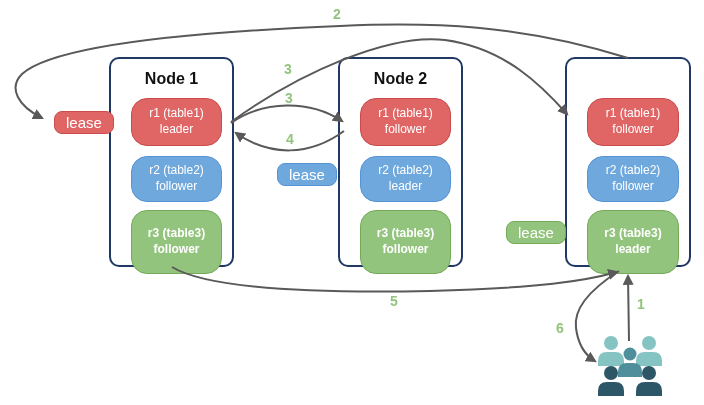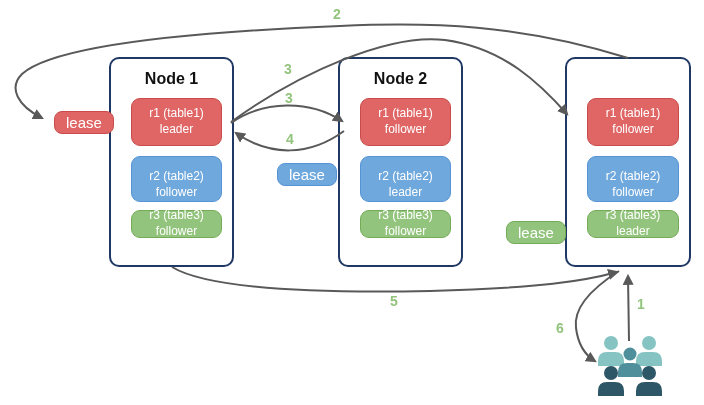--- a/index.html
+++ b/index.html
@@ -12,30 +12,30 @@
 
   .node{
     position:absolute;top:57px;width:125px;height:210px;box-sizing:border-box;
     background:#fff;border:2px solid var(--node_border,#1f3864);border-radius:10px;z-index:2;
   }
   .node-title{
     position:absolute;top:11px;left:0;right:0;text-align:center;
     font-weight:bold;font-size:16px;color:#111;
   }
   .replica{
-    position:absolute;left:20px;right:10px;box-sizing:border-box;border-radius:9px;
+    position:absolute;left:20px;right:10px;box-sizing:border-box;border-radius:16px;
     display:flex;flex-direction:column;align-items:center;justify-content:center;
     color:#fff;font-size:12px;line-height:1.32;text-align:center;border:1.5px solid transparent;
   }
   .replica.red{background:var(--red,#e06666);border-color:var(--red_border,#c94b4b);}
-  .replica.blue{background:var(--blue,#6fa8dc);border-color:var(--blue_border,#5694d6);justify-content:flex-end;}
+  .replica.blue{background:var(--blue,#6fa8dc);border-color:var(--blue_border,#5694d6);}
   .replica.green{background:var(--green,#93c47d);border-color:var(--green_border,#74ab58);}
   .r1{top:39px;height:48px;}
   .r2{top:97px;height:46px;}
-  .r3{top:151px;height:28px;}
+  .r3{top:151px;height:64px;font-weight:bold;}
 
   .lease{
     position:absolute;z-index:4;box-sizing:border-box;border-radius:8px;
     color:#fff;font-size:15px;padding:2px 11px;border:1.5px solid transparent;
   }
   .lease.red{background:var(--red,#e06666);border-color:var(--red_border,#c94b4b);left:54px;top:111px;}
   .lease.blue{background:var(--blue,#6fa8dc);border-color:var(--blue_border,#5694d6);left:277px;top:163px;}
   .lease.green{background:var(--green,#93c47d);border-color:var(--green_border,#74ab58);left:506px;top:221px;}
 
   .step{

